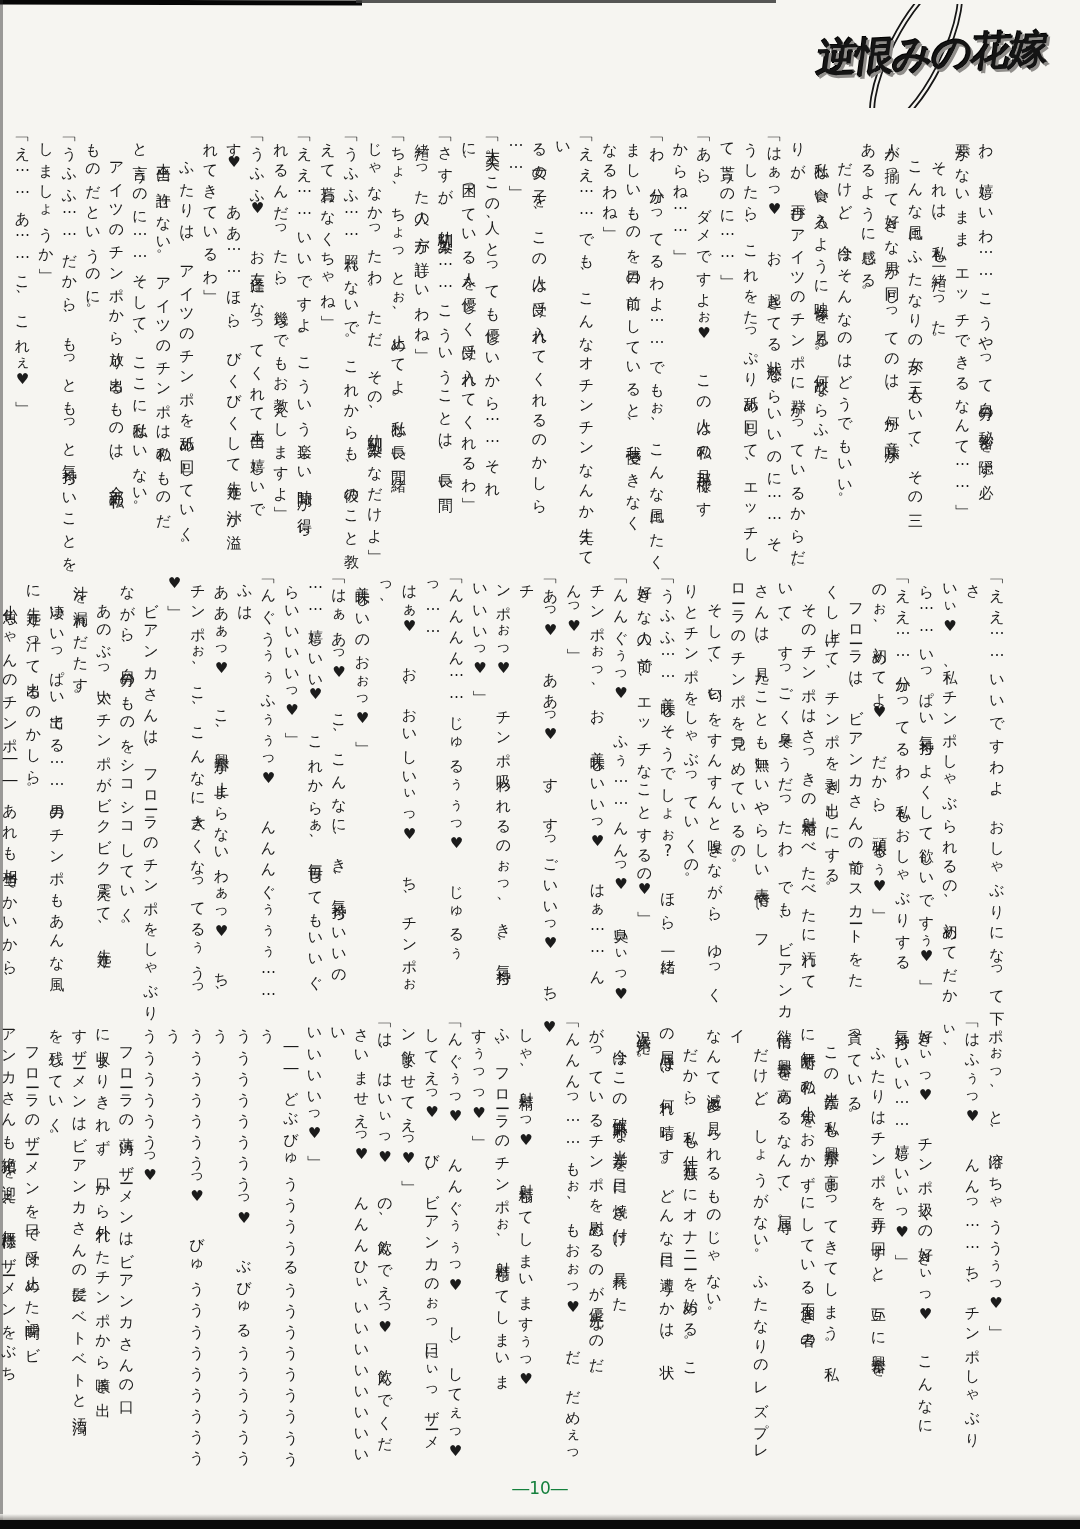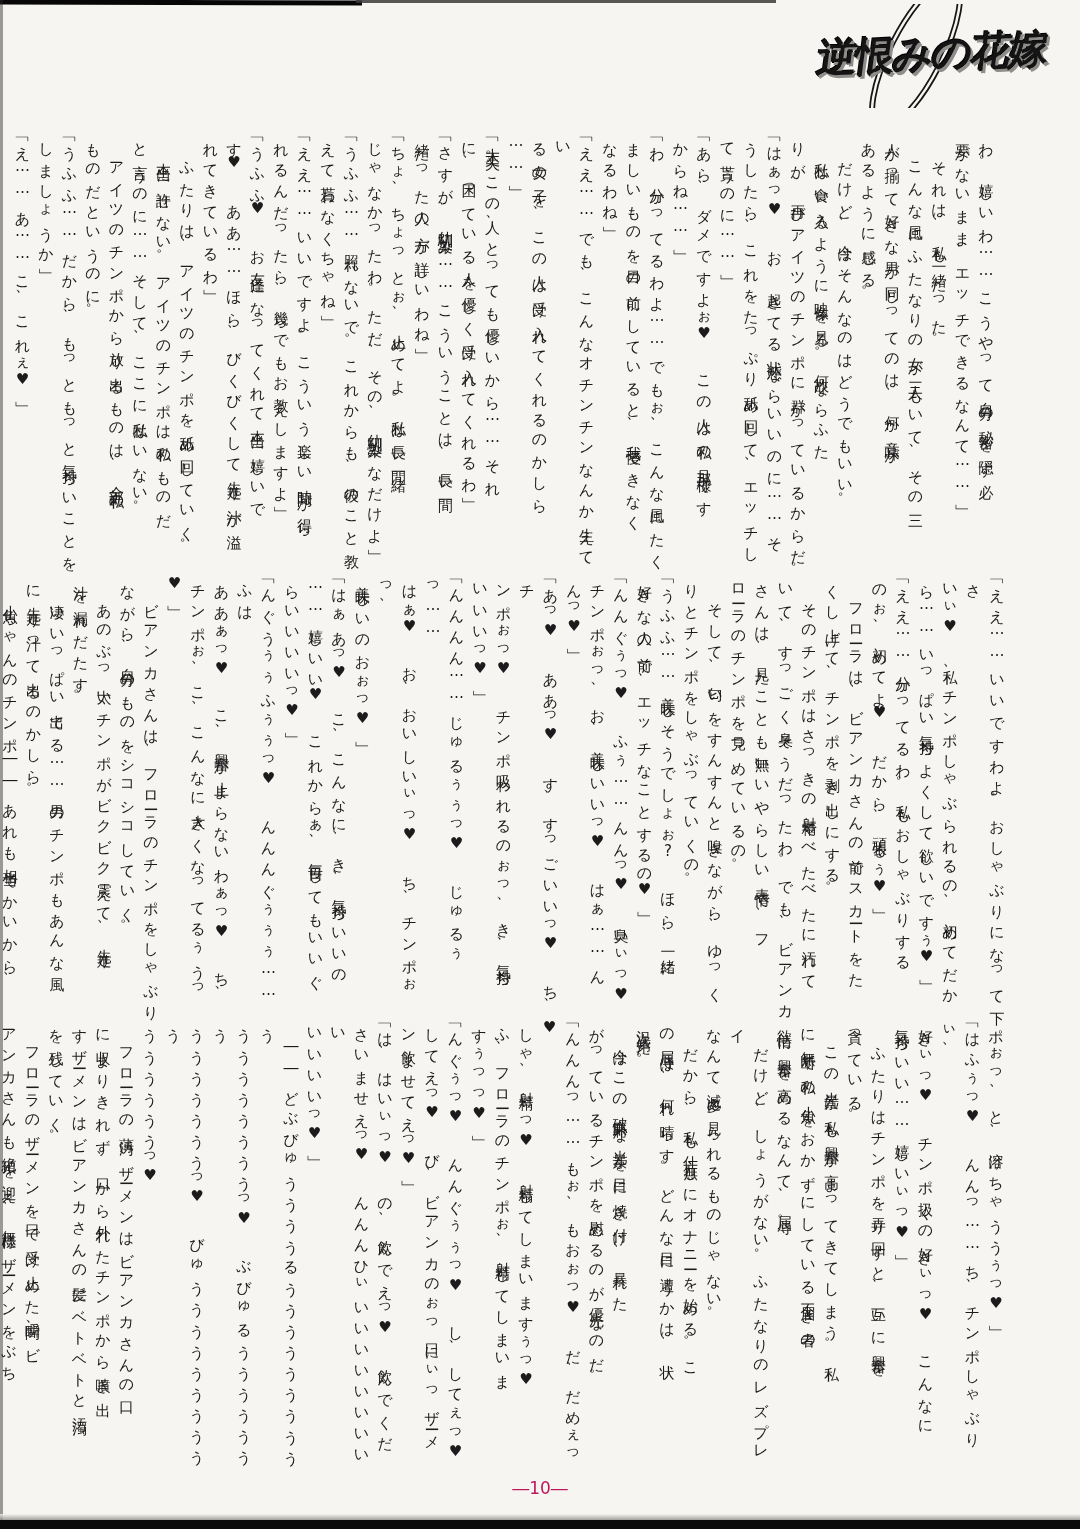--- a/index.html
+++ b/index.html
@@ -45,21 +45,21 @@
   }
   .band .tcol{margin:0;padding:0;}
   #band1{top:132px;right:83px;}
   #band2{top:574px;right:72px;}
   #band3{top:1018px;right:73px;}
   
   .page-number{
     position:absolute;top:1478px;left:0;width:100%;
     text-align:center;
     font-size:17px;letter-spacing:0;
-    color:#be185d;
+    color:#15803d;
   }
 </style>
 </head>
 <body>
 
 <div class="page">
 
   <div class="edge-top-1"></div>
   <div class="edge-top-2"></div>
   <div class="edge-left"></div>

